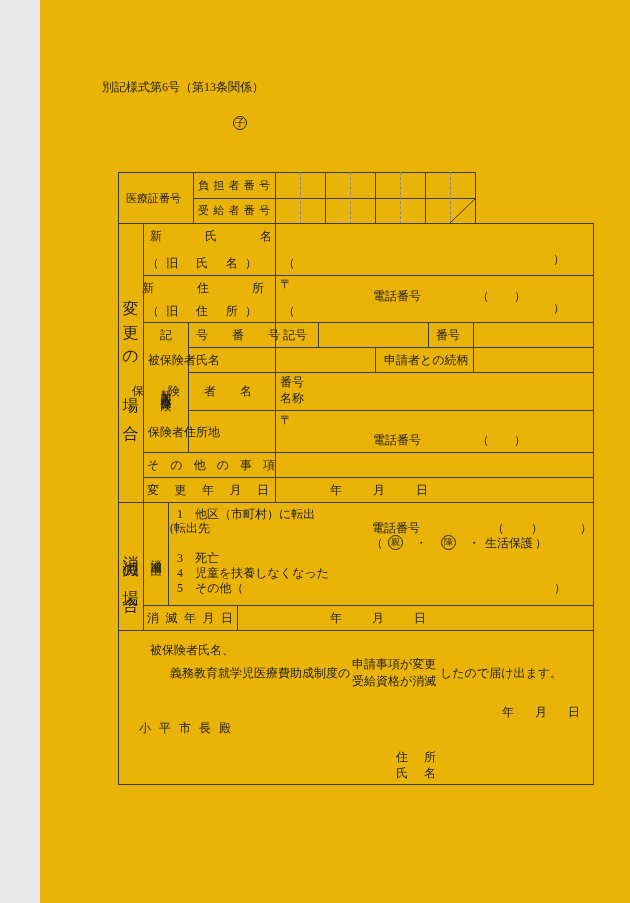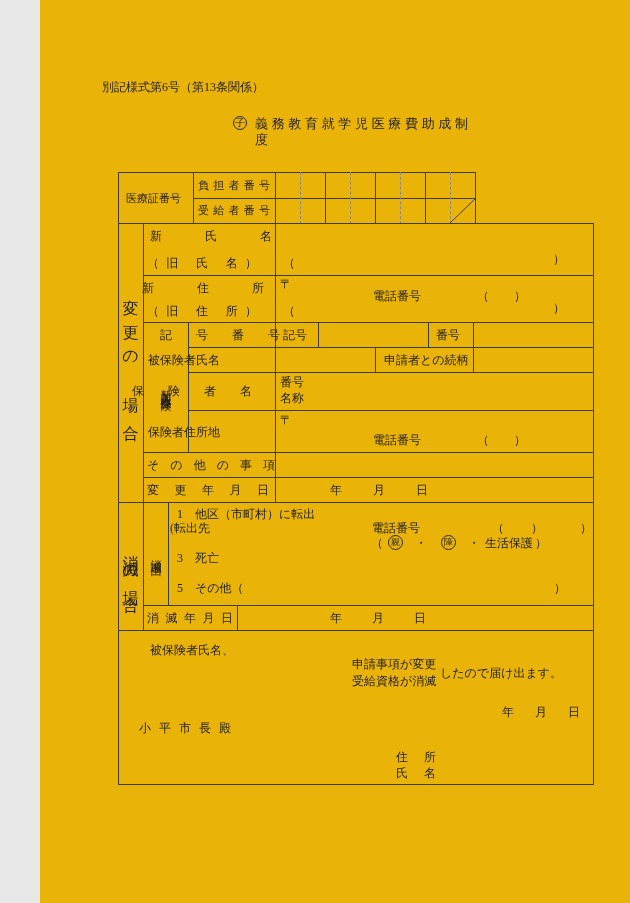--- a/index.html
+++ b/index.html
@@ -20,21 +20,20 @@
   svg{position:absolute;}
 </style>
 </head>
 <body>
 
 <div id="page">
 
   <span class="t" style="left:62px;top:80px">別記様式第6号（第13条関係）</span>
 
   <span class="circ" style="position:absolute;left:193px;top:116px;width:14px;height:14px;line-height:12px;font-size:10px">子</span>
-  <span class="t s13 jl" style="left:215px;top:116px;width:213px">義 務 教 育 就 学 児 医 療 費 助 成 制 度</span>
 
   <div class="box" style="left:78px;top:172px;width:358px;height:52px"></div>
   <i class="v" style="left:153px;top:172px;height:52px"></i>
   <i class="v" style="left:235px;top:172px;height:52px"></i>
   <i class="h" style="left:153px;top:198px;width:283px"></i>
 
   <i class="vd" style="left:260px;top:172px;height:52px"></i>
   <i class="v" style="left:285px;top:172px;height:52px"></i>
   <i class="vd" style="left:310px;top:172px;height:52px"></i>
   <i class="v" style="left:335px;top:172px;height:52px"></i>
@@ -124,26 +123,28 @@
   <span class="t" style="left:491px;top:521px">）</span>
   <span class="t" style="left:540px;top:521px">）</span>
   <span class="t" style="left:331px;top:536px">（</span>
   <span class="circ" style="position:absolute;left:348px;top:535px">親</span>
   <span class="t" style="left:375px;top:536px">・</span>
   <span class="circ" style="position:absolute;left:401px;top:535px">障</span>
   <span class="t" style="left:428px;top:536px">・</span>
   <span class="t" style="left:445px;top:536px">生活保護</span>
   <span class="t" style="left:495px;top:536px">）</span>
   <span class="t" style="left:137px;top:551px">3　死亡</span>
+  <span class="t" style="left:137px;top:566px">4　児童を扶養しなくなった</span>
   <span class="t" style="left:137px;top:581px">5　その他（</span>
   <span class="t" style="left:514px;top:581px">）</span>
   <span class="t jl" style="left:107px;top:611px;width:86px">消 滅 年 月 日</span>
   <span class="t jl" style="left:290px;top:611px;width:96px">年 月 日</span>
 
   <span class="t" style="left:110px;top:643px">被保険者氏名、</span>
+  <span class="t" style="left:130px;top:666px">義務教育就学児医療費助成制度の</span>
   <span class="t" style="left:312px;top:657px">申請事項が変更</span>
   <span class="t" style="left:312px;top:674px">受給資格が消滅</span>
   <span class="t" style="left:400px;top:666px">したので届け出ます。</span>
   <span class="t jl" style="left:462px;top:705px;width:78px">年 月 日</span>
   <span class="t jl" style="left:99px;top:721px;width:92px">小 平 市 長 殿</span>
   <span class="t jl" style="left:356px;top:750px;width:40px">住 所</span>
   <span class="t jl" style="left:356px;top:766px;width:40px">氏 名</span>
 
 </div>
 

